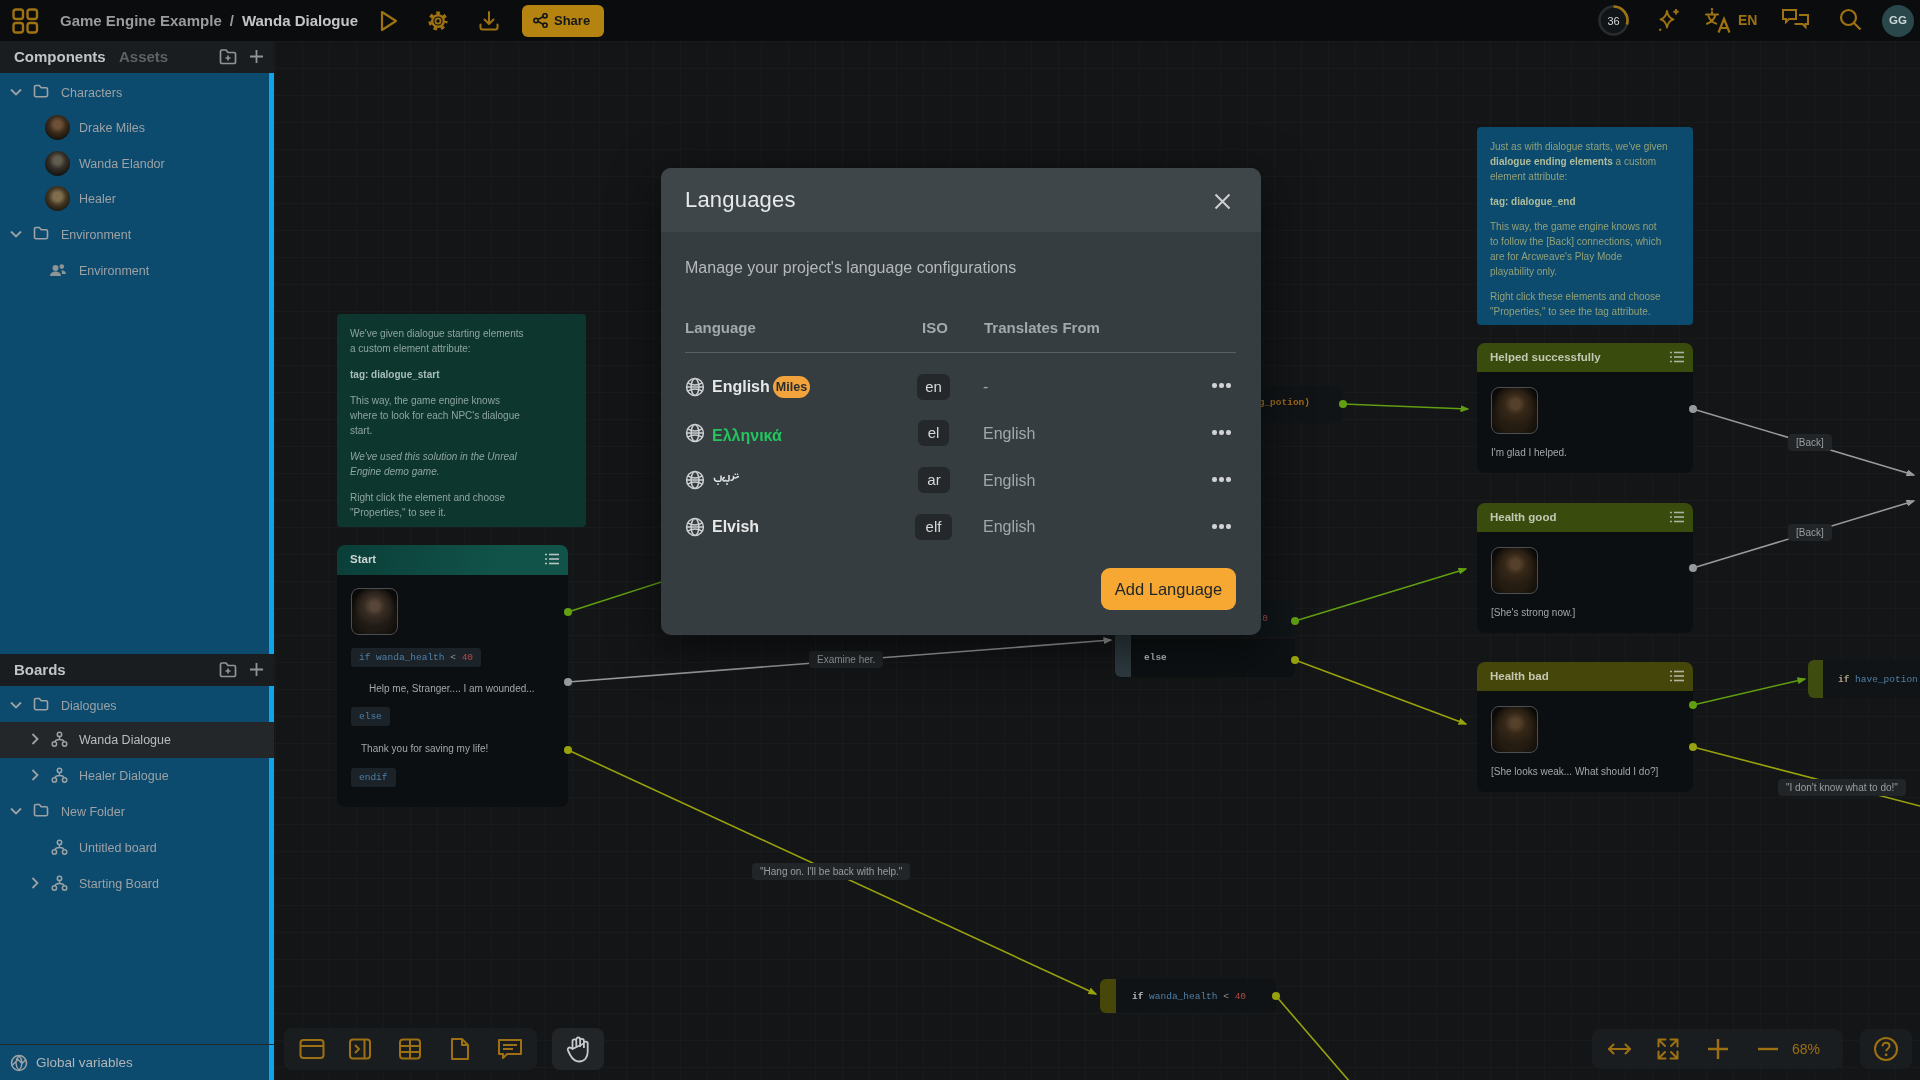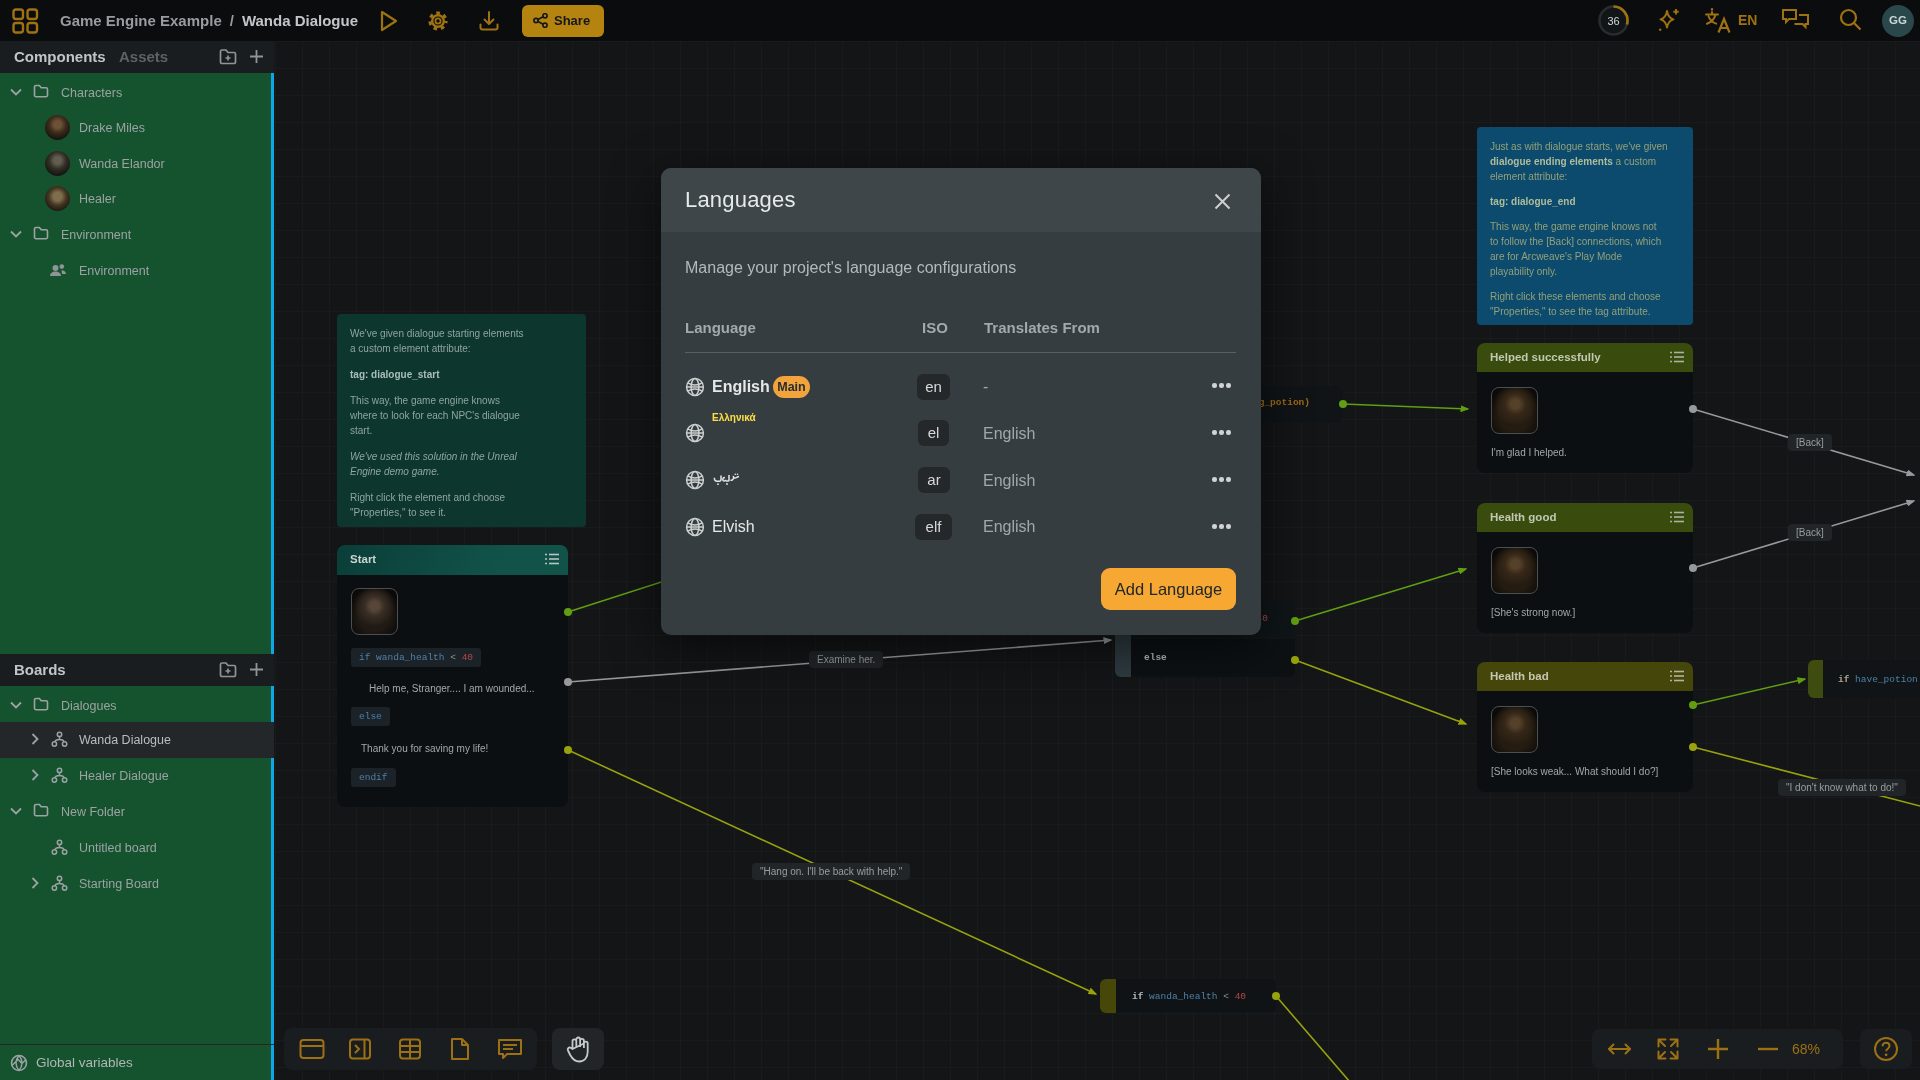--- a/index.html
+++ b/index.html
@@ -3,21 +3,21 @@
 <meta charset="utf-8">
 <style>
   * { margin:0; padding:0; box-sizing:border-box; }
   html,body { width:1920px; height:1080px; overflow:hidden; background:#141617; font-family:"Liberation Sans", sans-serif; }
   .abs { position:absolute; }
   
   #topbar { position:absolute; left:0; top:0; width:1920px; height:41px; background:#0b0c0d; z-index:6; }
   .crumb1 { color:#989c9e; font-size:15px; font-weight:600; }
   .crumb2 { color:#c3c6c8; font-size:15px; font-weight:600; }
   
-  #sidebar { position:absolute; left:0; top:41px; width:274px; height:1039px; background:#14532d; z-index:5; border-right:3px solid #0ea5e9; }
+  #sidebar { position:absolute; left:0; top:41px; width:274px; height:1039px; background:#0c4a6e; z-index:5; border-right:5px solid #0ea5e9; }
   .panelhead { position:absolute; left:0; width:274px; height:32px; background:#1a1d20; }
   .treetxt { color:#9da2a5; font-size:12.5px; }
   .row { position:absolute; left:0; width:274px; height:36px; }
   .ico { position:absolute; }
   
   #canvas { position:absolute; left:275px; top:41px; width:1645px; height:1039px; z-index:1;
     background-color:#131516;
     background-image:linear-gradient(rgba(255,255,255,.02) 1px, transparent 1px), linear-gradient(90deg, rgba(255,255,255,.02) 1px, transparent 1px);
     background-size:27px 27px; }
   .node { position:absolute; background:#0c0f11; border-radius:8px; z-index:2; }
@@ -520,34 +520,34 @@
 
   <svg class="abs gl" style="left:24px;top:209px;" width="20" height="20" viewBox="0 0 20 20">
       <g fill="none" stroke="#ccd0d1" stroke-width="1.5">
         <circle cx="10" cy="10" r="8.4"></circle>
         <ellipse cx="10" cy="10" rx="3.9" ry="8.4"></ellipse>
         <line x1="1.6" y1="10" x2="18.4" y2="10"></line>
         <path d="M2.7 5.8a14 14 0 0 0 14.6 0M2.7 14.2a14 14 0 0 1 14.6 0"></path>
       </g>
     </svg>
   <div class="abs" style="left:51px;top:210px;font-size:16px;font-weight:700;color:#e6e8e8;">English</div>
-  <div class="abs" style="left:112px;top:208px;width:37px;height:22px;background:#f2a33c;border-radius:11px;text-align:center;"><span style="font-size:12.5px;font-weight:700;color:#272d30;line-height:22px;">Main</span></div>
+  <div class="abs" style="left:112px;top:208px;width:37px;height:22px;background:#f2a33c;border-radius:11px;text-align:center;"><span style="font-size:12.5px;font-weight:700;color:#272d30;line-height:22px;">Miles</span></div>
   <div class="abs" style="left:256px;top:206px;width:33px;height:26px;background:#24282b;border-radius:6px;text-align:center;"><span style="font-size:15px;color:#d6d9da;line-height:26px;">en</span></div>
   <div class="abs" style="left:322px;top:210px;font-size:16px;color:#a2a8aa;">-</div>
   <div class="abs dots" style="left:551px;top:215px;"><i></i><i></i><i></i></div>
 
   <svg class="abs gl" style="left:24px;top:255px;" width="20" height="20" viewBox="0 0 20 20">
       <g fill="none" stroke="#ccd0d1" stroke-width="1.5">
         <circle cx="10" cy="10" r="8.4"></circle>
         <ellipse cx="10" cy="10" rx="3.9" ry="8.4"></ellipse>
         <line x1="1.6" y1="10" x2="18.4" y2="10"></line>
         <path d="M2.7 5.8a14 14 0 0 0 14.6 0M2.7 14.2a14 14 0 0 1 14.6 0"></path>
       </g>
     </svg>
-  <div class="abs" style="left:51px;top:244px;font-size:10px;font-weight:700;color:#fde047;">Ελληνικά</div>
+  <div class="abs" style="left:51px;top:259px;font-size:16px;font-weight:700;color:#22c55e;">Ελληνικά</div>
   <div class="abs" style="left:257px;top:252px;width:31px;height:26px;background:#24282b;border-radius:6px;text-align:center;"><span style="font-size:15px;color:#d6d9da;line-height:26px;">el</span></div>
   <div class="abs" style="left:322px;top:257px;font-size:16px;color:#a2a8aa;">English</div>
   <div class="abs dots" style="left:551px;top:262px;"><i></i><i></i><i></i></div>
 
   <svg class="abs gl" style="left:24px;top:302px;" width="20" height="20" viewBox="0 0 20 20">
       <g fill="none" stroke="#ccd0d1" stroke-width="1.5">
         <circle cx="10" cy="10" r="8.4"></circle>
         <ellipse cx="10" cy="10" rx="3.9" ry="8.4"></ellipse>
         <line x1="1.6" y1="10" x2="18.4" y2="10"></line>
         <path d="M2.7 5.8a14 14 0 0 0 14.6 0M2.7 14.2a14 14 0 0 1 14.6 0"></path>
@@ -570,19 +570,19 @@
   <div class="abs dots" style="left:551px;top:309px;"><i></i><i></i><i></i></div>
 
   <svg class="abs gl" style="left:24px;top:349px;" width="20" height="20" viewBox="0 0 20 20">
       <g fill="none" stroke="#ccd0d1" stroke-width="1.5">
         <circle cx="10" cy="10" r="8.4"></circle>
         <ellipse cx="10" cy="10" rx="3.9" ry="8.4"></ellipse>
         <line x1="1.6" y1="10" x2="18.4" y2="10"></line>
         <path d="M2.7 5.8a14 14 0 0 0 14.6 0M2.7 14.2a14 14 0 0 1 14.6 0"></path>
       </g>
     </svg>
-  <div class="abs" style="left:51px;top:350px;font-size:16px;font-weight:400;color:#e6e8e8;">Elvish</div>
+  <div class="abs" style="left:51px;top:350px;font-size:16px;font-weight:700;color:#e6e8e8;">Elvish</div>
   <div class="abs" style="left:254px;top:346px;width:37px;height:26px;background:#24282b;border-radius:6px;text-align:center;"><span style="font-size:15px;color:#d6d9da;line-height:26px;">elf</span></div>
   <div class="abs" style="left:322px;top:350px;font-size:16px;color:#a2a8aa;">English</div>
   <div class="abs dots" style="left:551px;top:356px;"><i></i><i></i><i></i></div>
 
   <div class="abs" style="left:440px;top:400px;width:135px;height:42px;background:#f6a832;border-radius:9px;text-align:center;"><span style="font-size:16.5px;font-weight:400;color:#20262a;line-height:42px;">Add Language</span></div>
 </div>
 
 </body></html>

